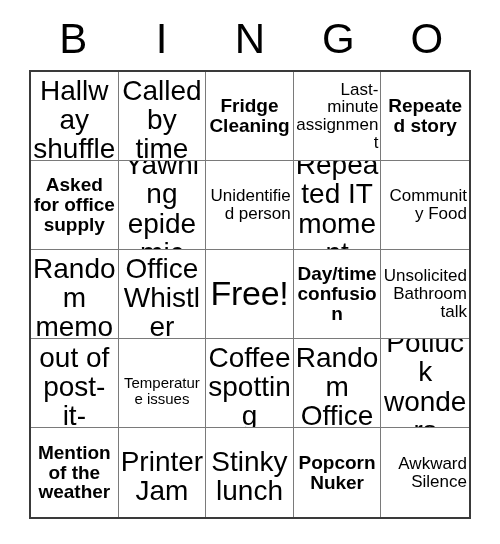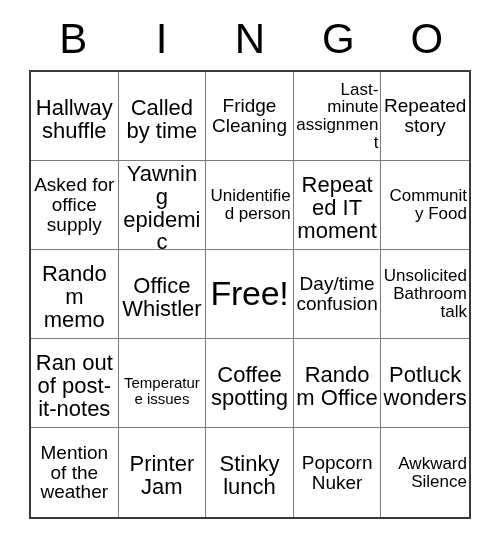--- a/index.html
+++ b/index.html
@@ -70,22 +70,22 @@
   .cell-text {
     display: block;
     width: 100%;
     line-height: 1.04;
     word-wrap: break-word;
     color: #000000;
   }
 
   
   .cell-text[data-size="xl"]   { font-size: 34px; letter-spacing: -0.3px; }
-  .cell-text[data-size="lg"]   { font-size: 22px; margin-top: 7px; }
-  .cell-text[data-size="md"]   { font-size: 19px; }
+  .cell-text[data-size="lg"]   { font-size: 28px; margin-top: 7px; }
+  .cell-text[data-size="md"]   { font-size: 19px; font-weight: bold; }
   .cell-text[data-size="sm"]   { font-size: 17px; text-align: right; }
   .cell-text[data-size="xs"]   { font-size: 15px; margin-top: 16px; }
 </style>
 </head>
 <body>
 
 <div class="bingo-card">
 
   <div class="bingo-header">
       <div class="header-letter">B</div>

